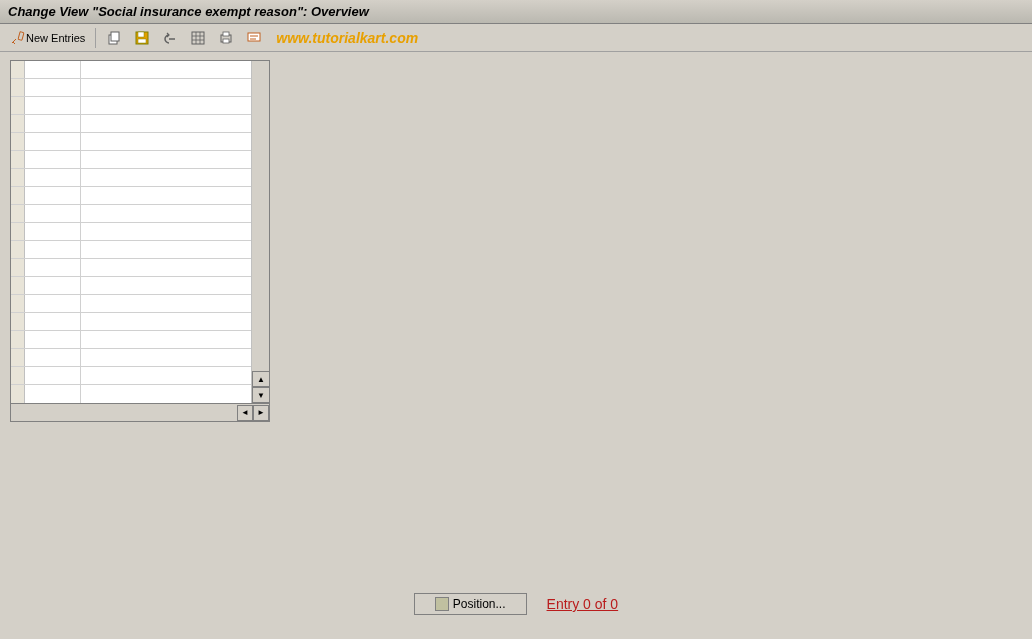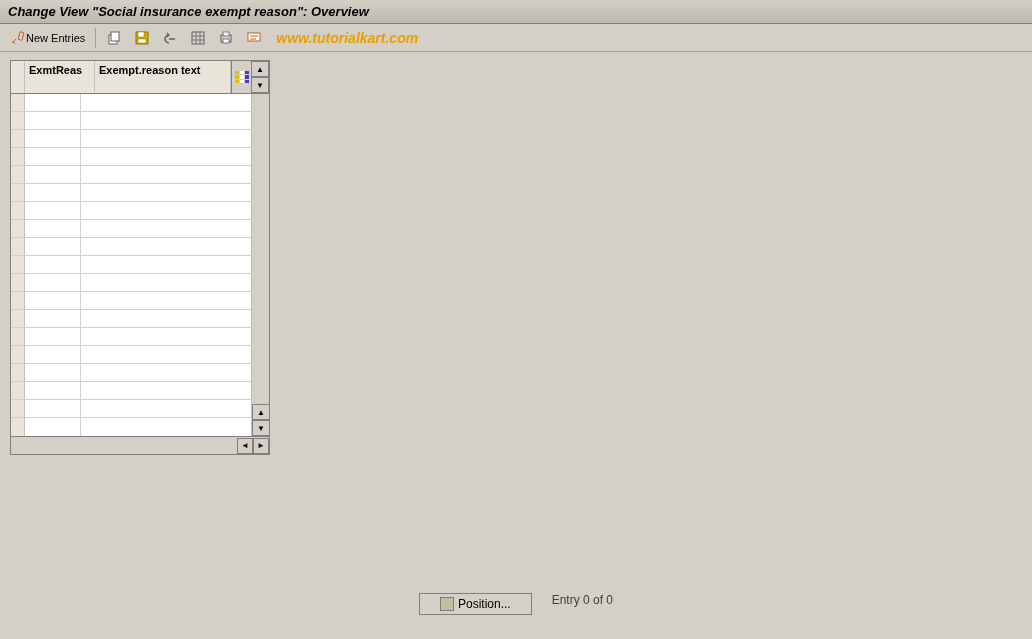--- a/index.html
+++ b/index.html
@@ -192,21 +192,21 @@
       font-size: 8px;
     }
 
     
     .status-bar {
       position: absolute;
       bottom: 20px;
       left: 0;
       right: 0;
       display: flex;
-      align-items: flex-start;
+      align-items: center;
       justify-content: center;
       gap: 20px;
       padding: 4px;
     }
 
     .position-btn {
       display: flex;
       align-items: center;
       gap: 4px;
       background: #d4d0c8;
@@ -216,22 +216,23 @@
       font-size: 12px;
     }
     .position-btn-icon {
       width: 14px;
       height: 14px;
       background: #c0c0a0;
       border: 1px solid #808080;
     }
 
     .entry-info {
-      font-size: 12px;
-      color: #404040;
+      font-size: 14px;
+      color: #b91c1c;
+      text-decoration: underline;
     }
 
     
     .arrow-up::before { content: '▲'; font-size: 8px; }
     .arrow-down::before { content: '▼'; font-size: 8px; }
     .arrow-left::before { content: '◄'; font-size: 8px; }
     .arrow-right::before { content: '►'; font-size: 8px; }
 
     
     .grid-icon {
@@ -334,44 +335,20 @@
   </button>
 
   <span class="toolbar-watermark">www.tutorialkart.com</span>
 </div>
 
 <div class="content-area">
 
 
   <div class="table-container">
 
-    <div class="table-header">
-      <div style="width:14px; border-right:1px solid #c0c0c0; background:#e8e4d8; flex-shrink:0;"></div>
-      <div class="col-header col-header-exmt">ExmtReas</div>
-      <div class="col-header col-header-exempt">Exempt.reason text</div>
-
-      <div style="width:20px; border-left:1px solid #808080; background:#d4d0c8; display:flex; align-items:center; justify-content:center; cursor:pointer; flex-shrink:0;">
-        <div class="grid-icon">
-          <div class="grid-icon-cell yellow"></div>
-          <div class="grid-icon-cell white"></div>
-          <div class="grid-icon-cell"></div>
-          <div class="grid-icon-cell yellow"></div>
-          <div class="grid-icon-cell white"></div>
-          <div class="grid-icon-cell"></div>
-          <div class="grid-icon-cell yellow"></div>
-          <div class="grid-icon-cell white"></div>
-          <div class="grid-icon-cell"></div>
-        </div>
-      </div>
-
-      <div style="width:18px; display:flex; flex-direction:column; flex-shrink:0;">
-        <div class="scroll-btn arrow-up"></div>
-        <div class="scroll-btn arrow-down"></div>
-      </div>
-    </div>
 
     <div style="display:flex; flex-direction:row; flex:1;">
 
       <div style="flex:1; display:flex; flex-direction:column;">
 
         <div class="table-row">
                 <div class="row-selector"></div>
                 <div class="cell-exmt"></div>
                 <div class="cell-exempt"></div>
               </div>

